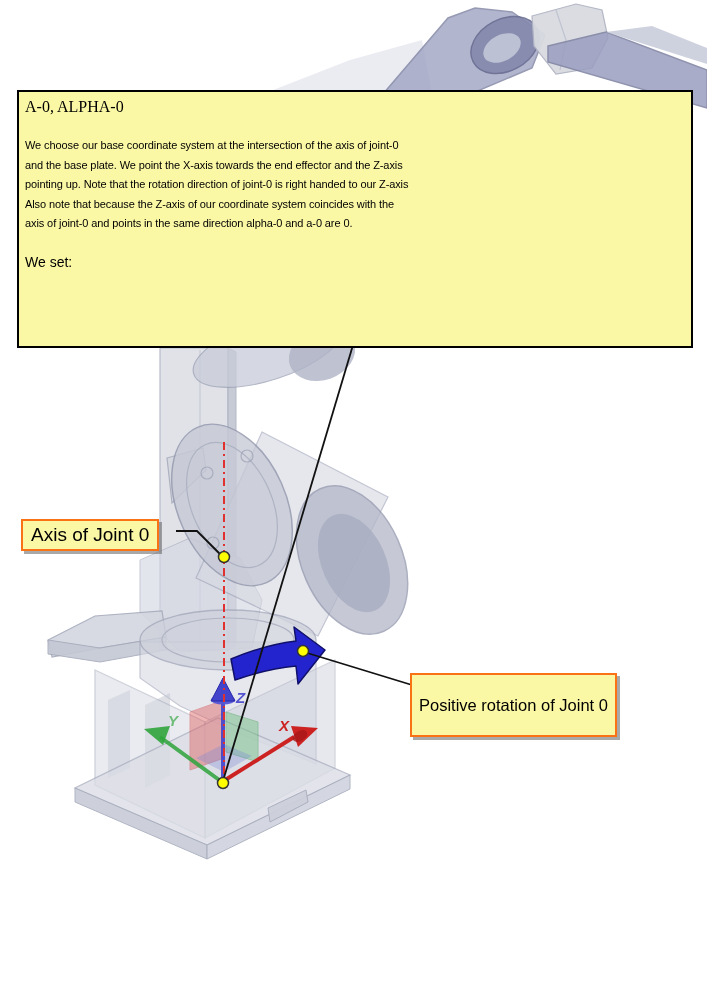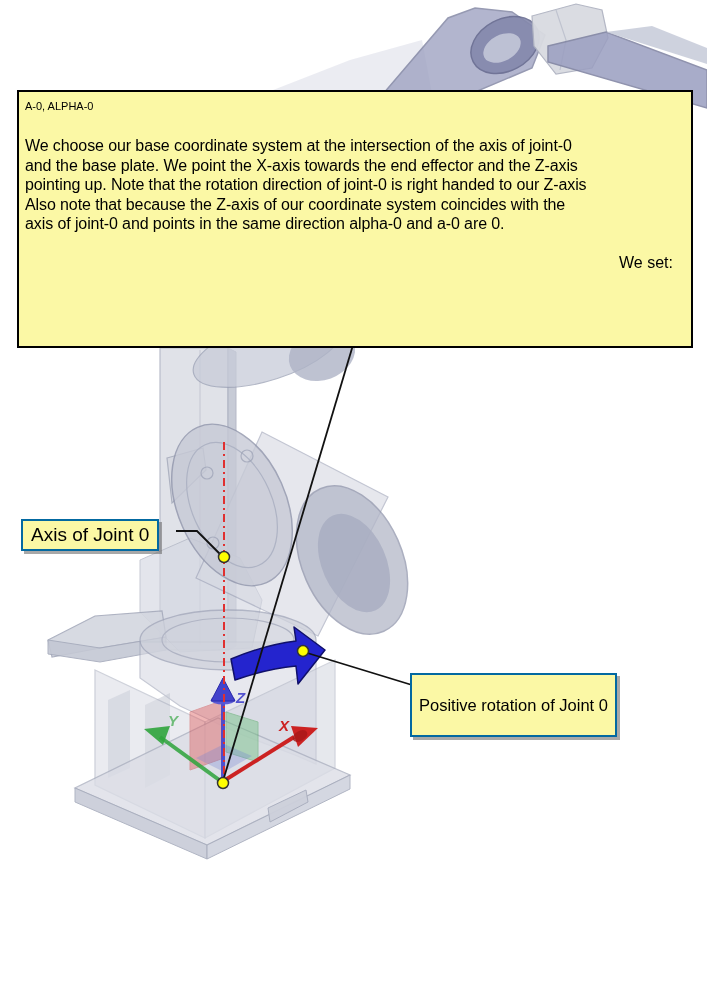--- a/index.html
+++ b/index.html
@@ -6,25 +6,25 @@
   .stage{
     position:relative;width:707px;height:1000px;background:#ffffff;
     font-family:"Liberation Sans","DejaVu Sans",sans-serif;overflow:hidden;
   }
   .stage svg{position:absolute;left:0;top:0;}
   .info-box{
     position:absolute;left:17px;top:90px;width:676px;height:258px;
     background:#FBF8A5;border:2px solid #000;box-sizing:border-box;
     padding:5px 6px;color:#000;z-index:2;
   }
-  .info-title{font-size:11px;line-height:19.5px;white-space:pre;margin:0 0 19.5px 0;}
-  .info-paragraph{font-size:16px;line-height:19.5px;white-space:pre;margin:0 0 19.5px 0;letter-spacing:-0.1px;}
-  .info-we-set,.info-setting{font-size:16px;line-height:19.5px;white-space:pre;margin:12px;text-align:right;}
+  .info-title{font-size:16px;line-height:19.5px;white-space:pre;margin:0 0 19.5px 0;font-family:Liberation Serif, serif;}
+  .info-paragraph{font-size:11px;line-height:19.5px;white-space:pre;margin:0 0 19.5px 0;letter-spacing:-0.1px;}
+  .info-we-set,.info-setting{font-size:14px;line-height:19.5px;white-space:pre;margin:0;}
   .callout{
-    position:absolute;background:#FBF8A5;border:2px solid #0369a1;color:#000;
+    position:absolute;background:#FBF8A5;border:2px solid #f97316;color:#000;
     box-shadow:3px 3px 0 rgba(110,110,110,0.6);white-space:pre;z-index:2;
   }
   .callout.axis{left:21px;top:519px;font-size:19px;line-height:26px;padding:1px 8px;}
   .callout.rotation{left:410px;top:673px;font-size:16.5px;line-height:22px;padding:19px 7px;}
 </style>
 </head>
 <body>
 
 <div class="stage">
 

